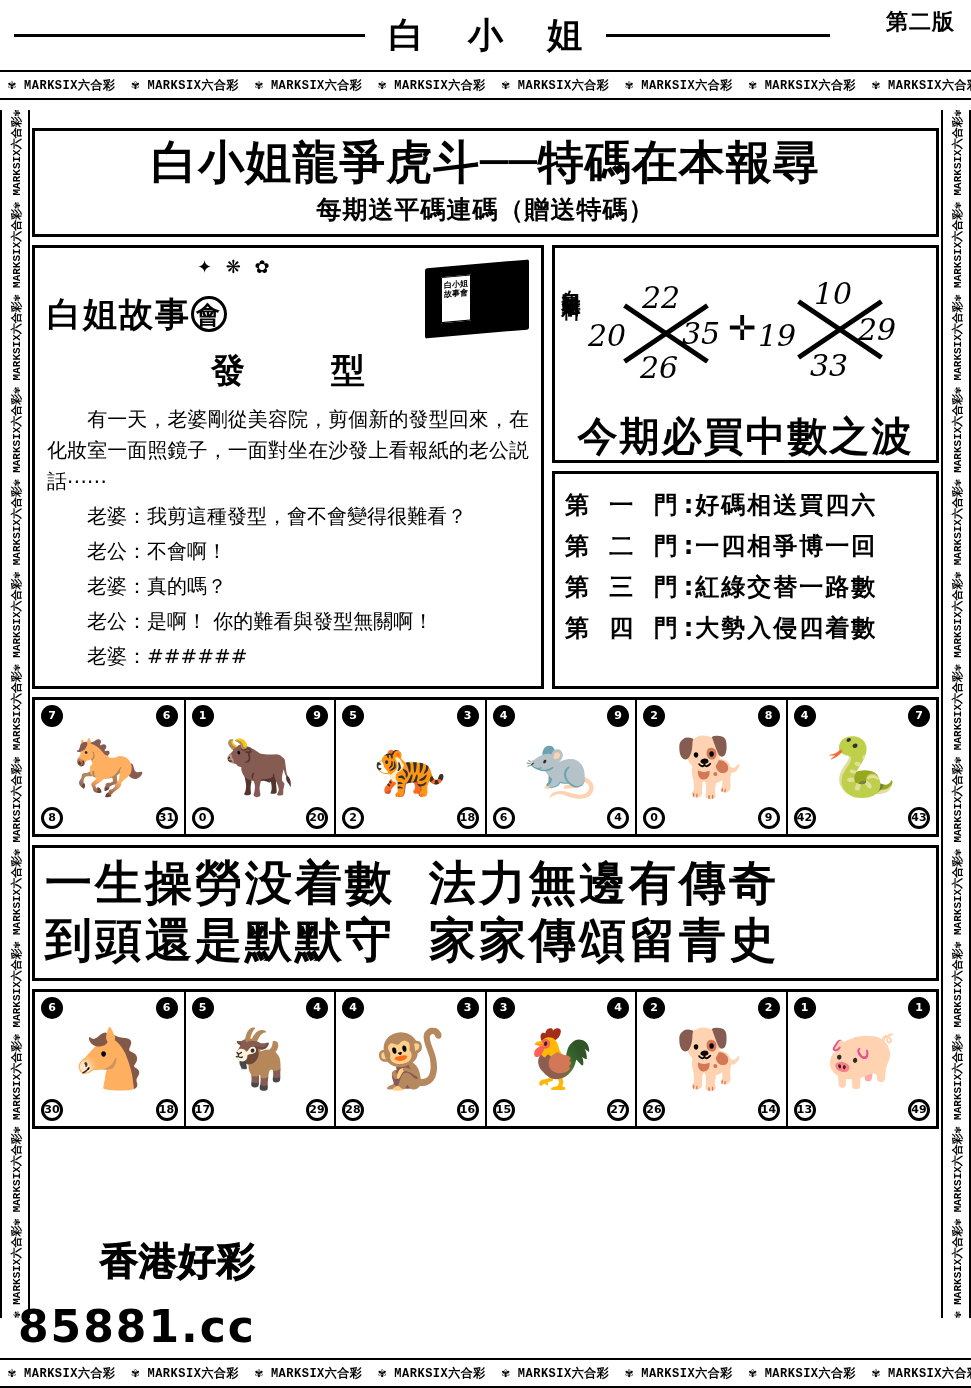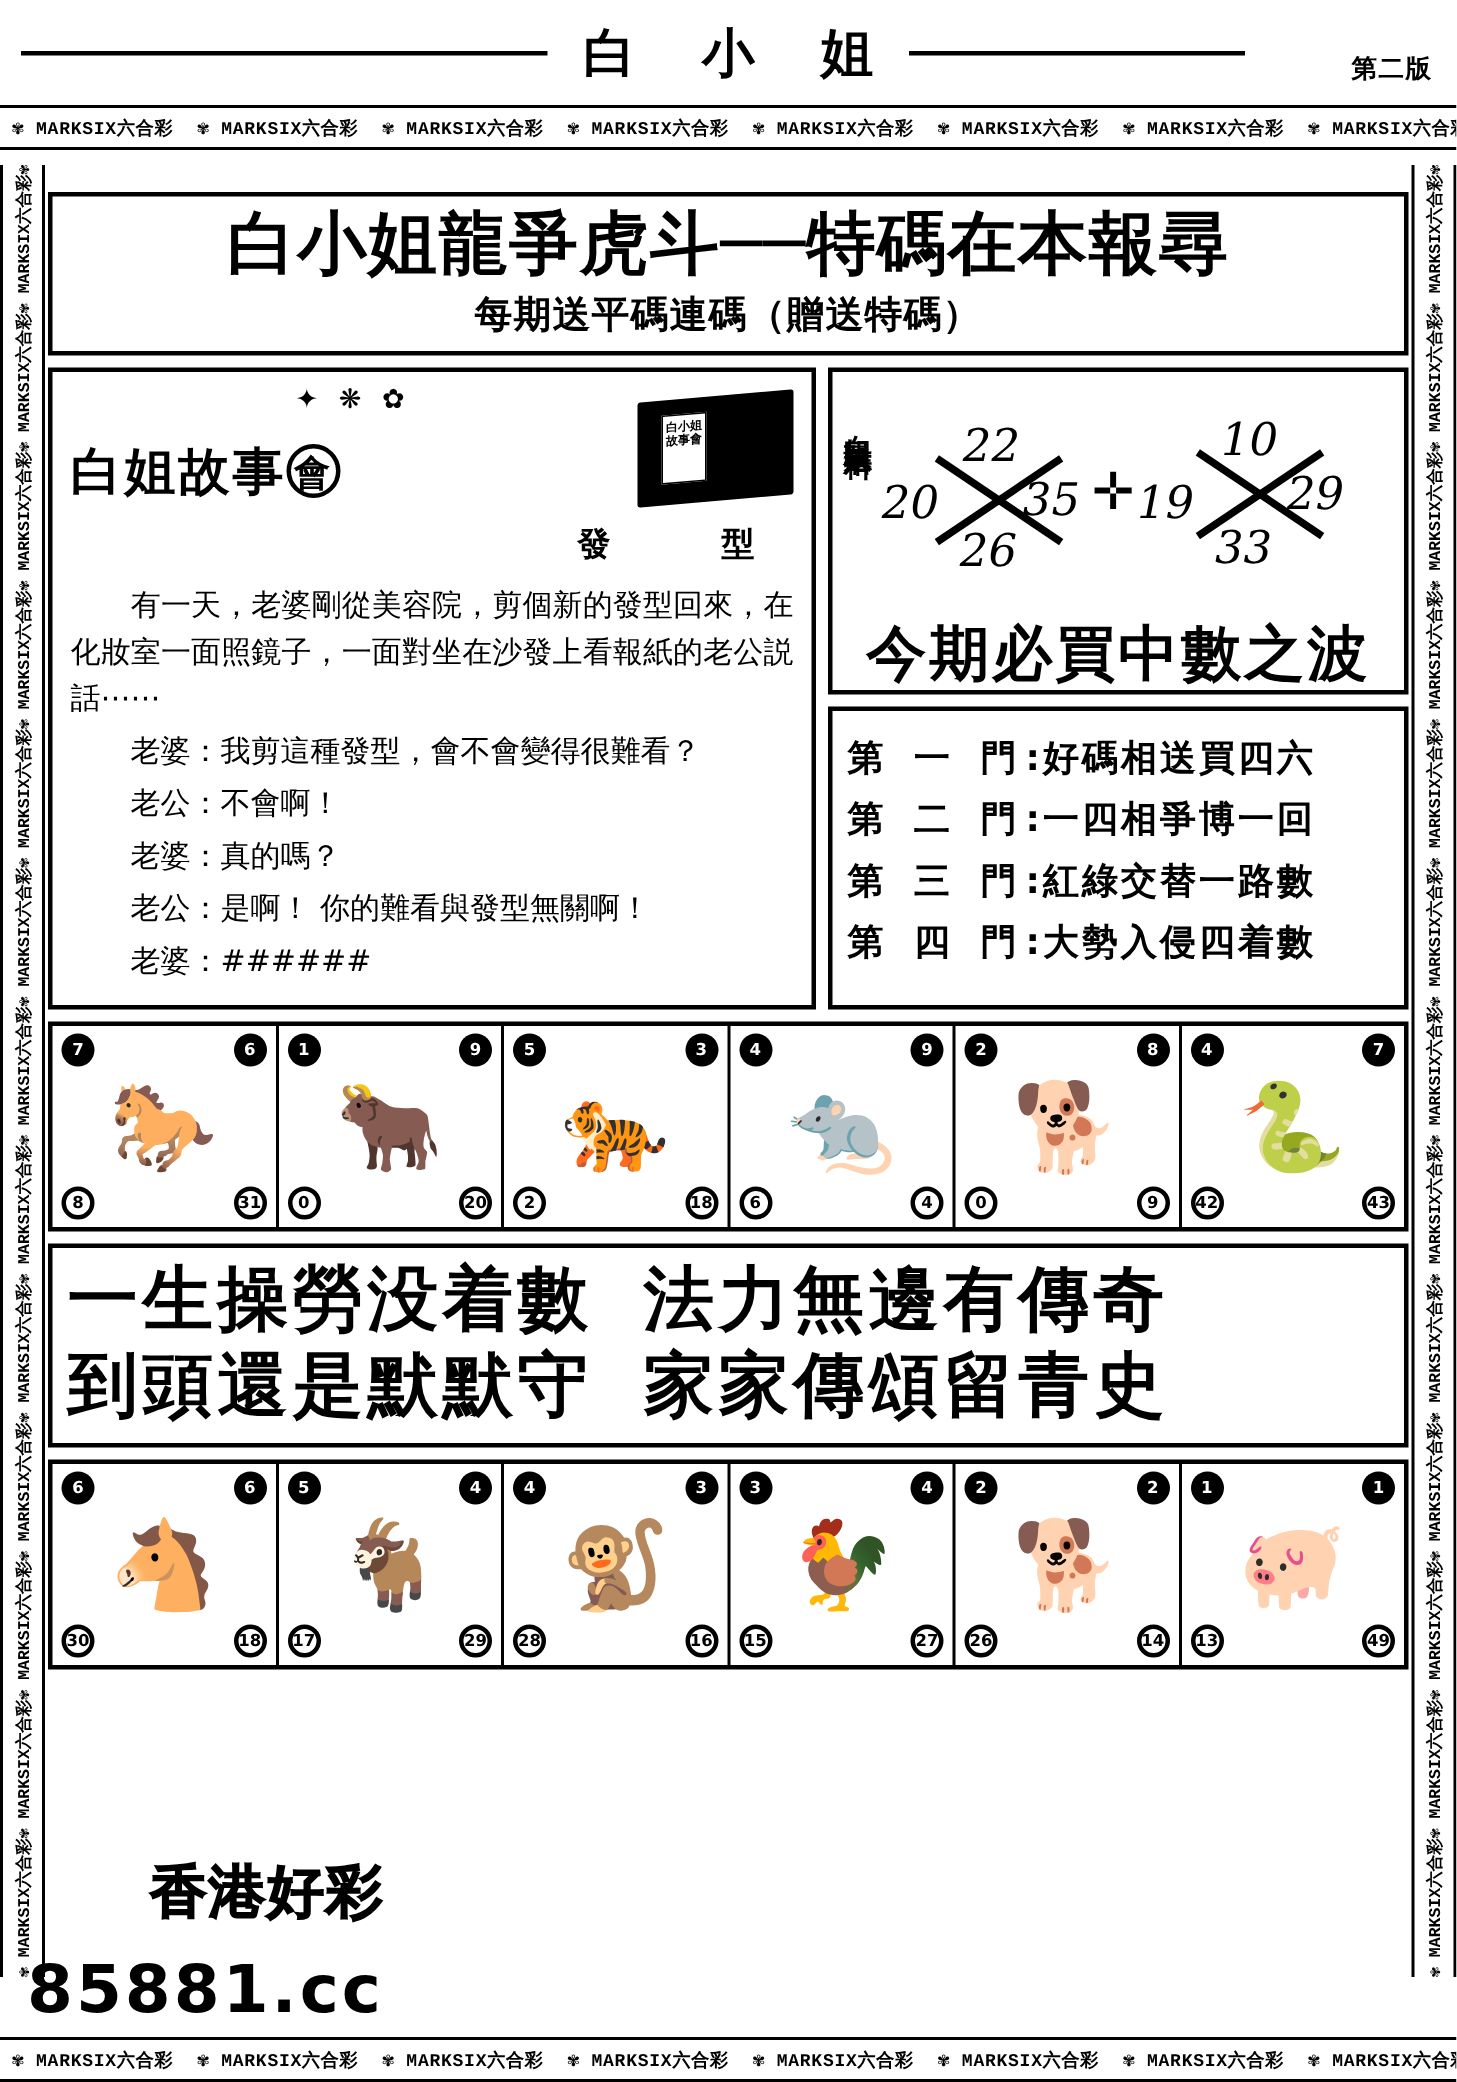--- a/index.html
+++ b/index.html
@@ -38,22 +38,22 @@
     letter-spacing: 16px;
     text-indent: 16px;
     padding: 0 8px;
     background: #fff;
     position: relative;
     z-index: 2;
   }
   .edition {
     position: absolute;
     right: 16px;
-    top: 34px;
-    font-size: 17px;
+    top: 7px;
+    font-size: 22px;
     font-weight: bold;
     letter-spacing: 1px;
     white-space: nowrap;
   }
 
   
   .strip {
     height: 30px;
     border-top: 2px solid #000;
     border-bottom: 2px solid #000;
@@ -188,22 +188,22 @@
     width: 30px; height: 46px;
     background: #fff;
     border: 1px solid #000;
     font-size: 8px;
     line-height: 1.15;
     text-align: center;
     padding-top: 3px;
     font-weight: bold;
   }
   .story-title {
-    text-align: right;
-    font-size: 22px;
+    text-align: center;
+    font-size: 34px;
     font-weight: bold;
     letter-spacing: 26px;
     text-indent: 26px;
     margin: 6px 0 10px;
   }
   .story-body p {
     margin: 0 0 4px;
     font-size: 20px;
     line-height: 1.55;
     text-align: justify;

